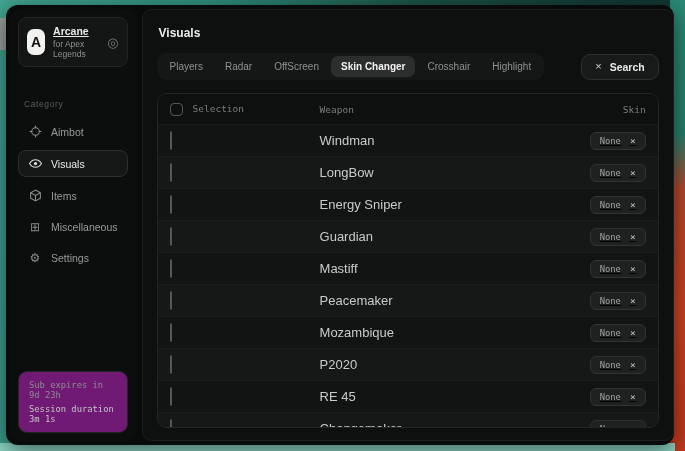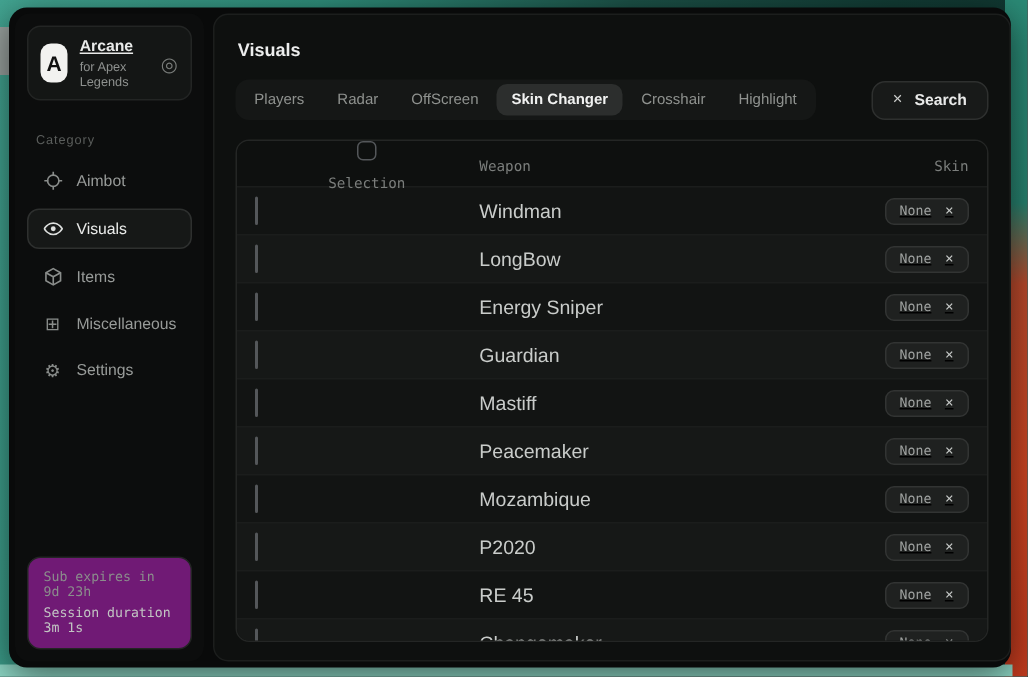--- a/index.html
+++ b/index.html
@@ -20,21 +20,21 @@
   
   .sidebar { width:160px; background:#0c0d0d; border-radius:10px; padding:8px; display:flex; flex-direction:column; }
   .logo-card { background:#141615; border:1px solid #232524; border-radius:9px; padding:7px 8px; display:flex; align-items:center; gap:8px; }
   .logo-sq { width:26px; height:26px; background:#f2f2f0; border-radius:7px; display:flex; align-items:center; justify-content:center;
     font-weight:bold; font-size:14px; color:#111; }
   .logo-txt { display:flex; flex-direction:column; gap:2px; }
   .logo-name { font-size:10.5px; font-weight:bold; color:#e9eae9;text-decoration:underline; }
   .logo-sub { font-size:8.5px; color:#8e918f; }
   .logo-ico { margin-left:auto; color:#7a7d7b; font-size:13px; line-height:1; }
 
-  .cat-label { margin:21px 6px 9px; font-size:8.5px; color:#5b5e5c; letter-spacing:.6px; }
+  .cat-label { margin:32px 6px 9px; font-size:8.5px; color:#5b5e5c; letter-spacing:.6px; }
 
   .nav-item { display:flex; align-items:center; gap:9px; padding:6px 9px; margin-bottom:5px; border-radius:8px;
     border:1px solid transparent; color:#989b99; font-size:10.5px; cursor:default; }
   .nav-item .ni-ico { width:14px; color:#8a8d8b; font-size:12px; line-height:1; display:flex; align-items:center; justify-content:center; }
   .nav-item.active { background:#161817; border-color:#2e302f; color:#e9eae9; }
   .nav-item.active .ni-ico { color:#dcdedd; }
   .nav-item svg { width:13px; height:13px; display:block; }
 
   .side-spacer { flex:1; }
   .sub-card { border:1px solid #232524; background:#701a75; border-radius:9px; padding:8px 10px;
@@ -50,21 +50,21 @@
   .tabs { display:inline-flex; gap:2px; background:#151716; border-radius:9px; padding:3px; }
   .tab { padding:5px 10px; border-radius:7px; font-size:10px; color:#8f928f; cursor:default; white-space:nowrap; }
   .tab.active { background:#2c2e2d; color:#f1f2f1; font-weight:bold; }
   .search-btn { margin-left:auto; display:flex; align-items:center; gap:8px; padding:6px 13px;
     background:#181a19; border:1px solid #2e302f; border-radius:9px; color:#e9eae9; font-size:10.5px; font-weight:bold; }
   .search-btn .x-ico { font-size:11px; color:#cfd1cf; font-weight:normal; line-height:1; }
 
   .table { margin-top:13px; border:1px solid #242625; border-radius:9px; overflow:hidden; background:#101211; flex:1; }
   .t-head { display:grid; grid-template-columns:150px 1fr 120px; align-items:center; height:30px; padding:0 12px;
     font-family:"DejaVu Sans Mono", monospace; font-size:9.5px; color:#7b7e7c; background:#0e100f; }
-  .t-head .c1 { display:flex; align-items:center; gap:10px;flex-direction:column; }
+  .t-head .c1 { display:flex; gap:10px; }
   .t-head .c3 { text-align:right; }
   .t-row { display:grid; grid-template-columns:150px 1fr 120px; align-items:center; height:32px; padding:0 12px;
     border-top:1px solid #1b1d1c; background:#121413; }
   .t-row:nth-child(odd) { background:#161817; }
   .checkbox { width:13px; height:13px; border:1.5px solid #54575a; border-radius:4px; background:transparent; }
   .w-name { font-size:13px; color:#c9ccca; }
   .skin-cell { display:flex; justify-content:flex-end;text-decoration:underline; }
   .skin-pill { display:inline-flex; align-items:center; gap:9px; padding:3px 9px; background:#1f2120; border:1px solid #323433;
     border-radius:6px; font-family:"DejaVu Sans Mono", monospace; }
   .skin-pill .sv { font-size:8.8px; color:#9fa2a0; }

